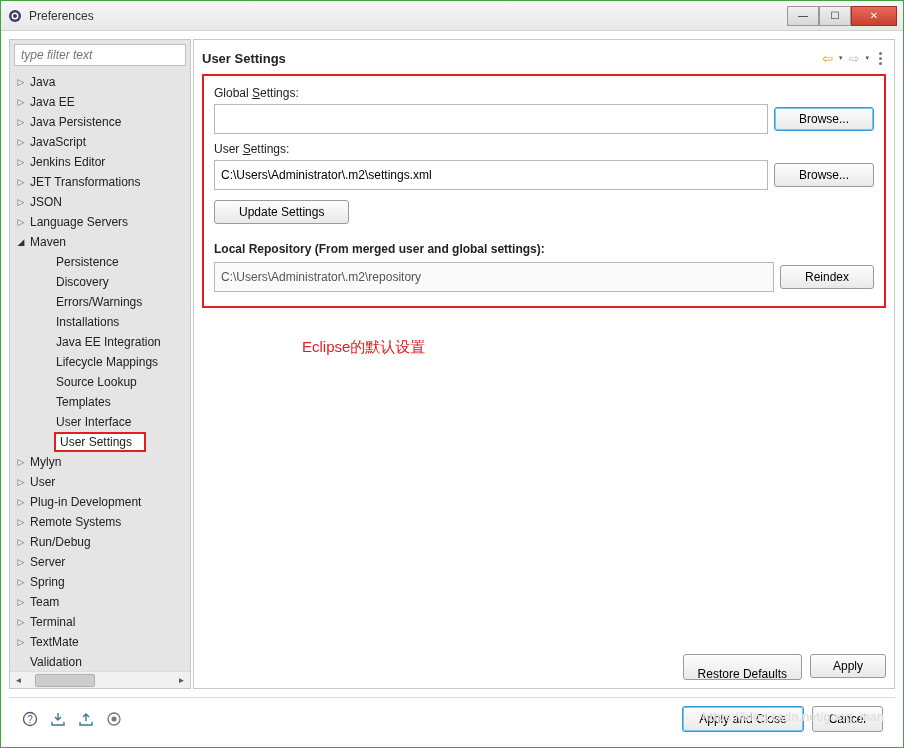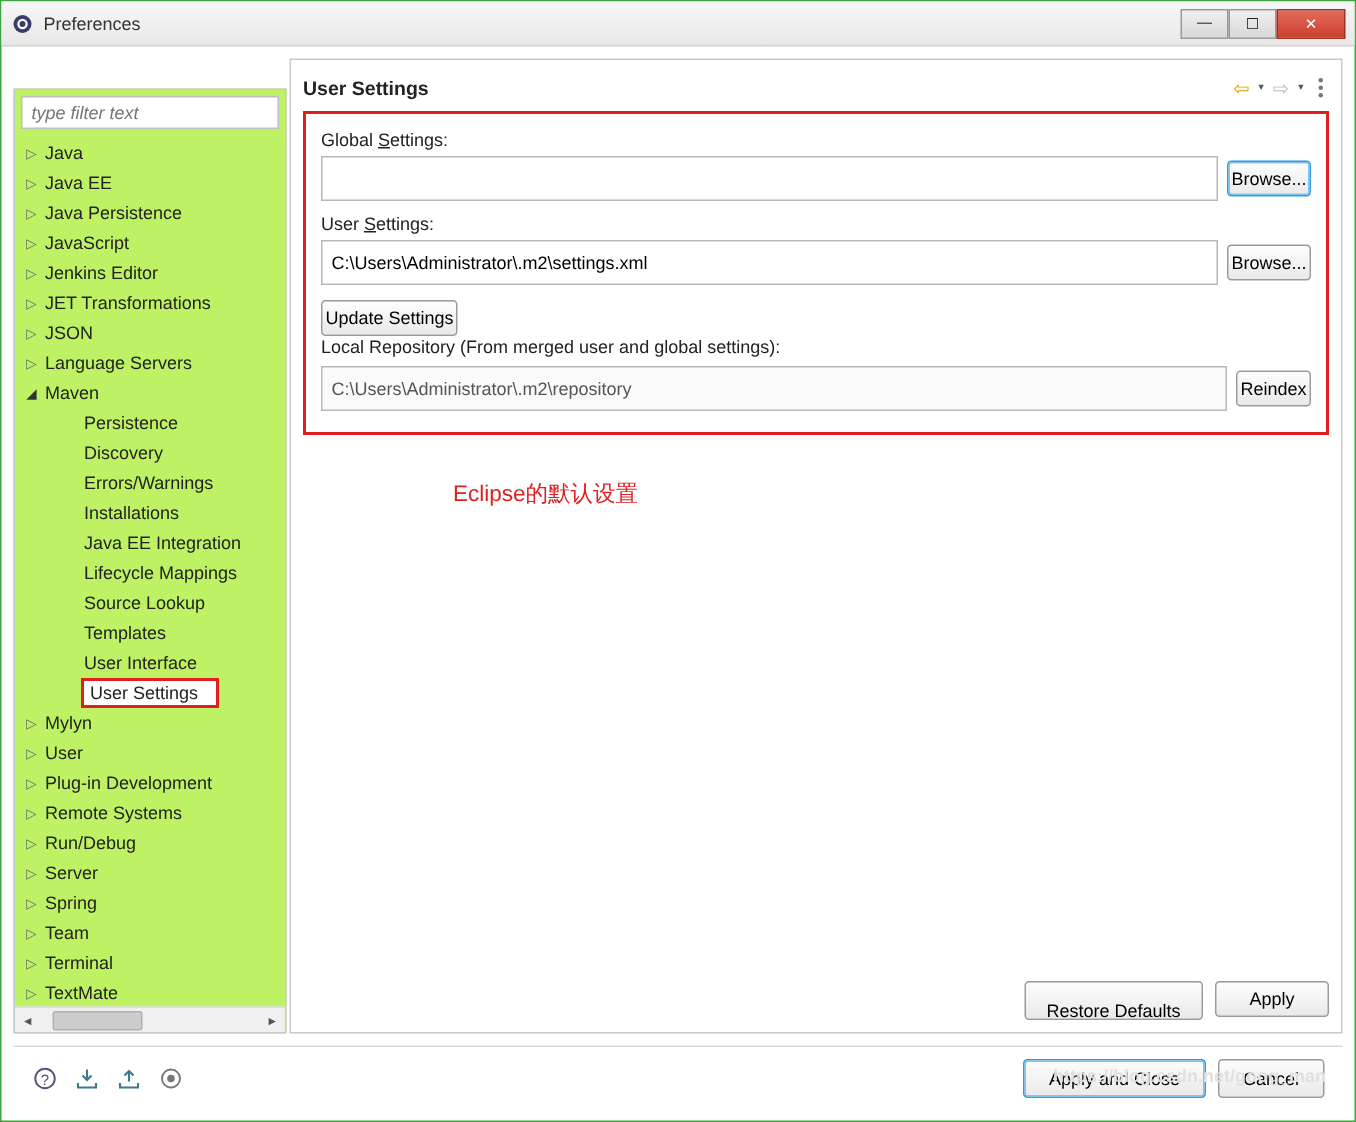--- a/index.html
+++ b/index.html
@@ -9,21 +9,21 @@
 
 .titlebar { height: 30px; background: linear-gradient(#f7f7f7, #e8e8e8); border-bottom: 1px solid #d0d0d0; display: flex; align-items: center; padding: 0 6px; }
 .titlebar-icon { width: 16px; height: 16px; margin-right: 6px; display: flex; align-items: center; justify-content: center; }
 .titlebar-title { flex: 1; font-size: 12px; color: #333; }
 .win-buttons { display: flex; gap: 0; }
 .win-btn { width: 32px; height: 20px; display: flex; align-items: center; justify-content: center; border: 1px solid #999; background: linear-gradient(#f0f0f0,#d8d8d8); font-size: 10px; }
 .win-btn.close { background: linear-gradient(#e76a5a,#c8412e); color: #fff; border-color: #a03020; width: 46px; }
 
 .body-area { flex: 1; display: flex; padding: 8px; gap: 2px; min-height: 0; }
 
-.left-pane { width: 182px; display: flex; flex-direction: column; border: 1px solid #c8c8c8; background: #bef264; margin-top: 20px; }
+.left-pane { width: 182px; display: flex; flex-direction: column; border: 1px solid #c8c8c8; background: #e5e5e5; }
 .filter-box { margin: 4px; }
 .filter-input { width: 100%; height: 22px; border: 1px solid #bfbfbf; padding: 2px 6px; font-size: 12px; font-style: italic; color: #888; }
 .tree { flex: 1; overflow-y: auto; overflow-x: hidden; padding: 2px 0; position: relative; }
 .tree-item { display: flex; align-items: center; height: 20px; padding-left: 4px; cursor: default; white-space: nowrap; }
 .tree-item.level0 { padding-left: 4px; }
 .tree-item.level1 { padding-left: 30px; }
 .tree-arrow { width: 14px; display: inline-flex; justify-content: center; color: #6a6a6a; font-size: 9px; }
 .tree-label { padding: 0 2px; }
 .tree-item.selected .tree-label { background: #fff; border: 2px solid #e02020; padding: 1px 12px 1px 4px; }
 .hscroll { height: 17px; border-top: 1px solid #ddd; display: flex; align-items: center; background: #f0f0f0; }
@@ -41,24 +41,24 @@
 .menu-dots { display: flex; flex-direction: column; gap: 2px; padding: 0 4px; }
 .menu-dots span { width: 3px; height: 3px; background: #777; border-radius: 50%; }
 
 .red-box { border: 2px solid #e02020; padding: 10px 10px 14px 10px; margin-top: 2px; }
 .field-row { margin-bottom: 8px; }
 .field-label { margin-bottom: 4px; display: block; }
 .underline { text-decoration: underline; }
 .input-row { display: flex; gap: 6px; align-items: center; }
 .text-input { flex: 1; height: 24px; border: 1px solid #b8b8b8; padding: 14px 6px; font-size: 12px; background: #fff; }
 .text-input.readonly { background: #fafafa; color: #555; }
-.btn { height: 24px; padding: 0 2px; border: 1px solid #9a9a9a; background: linear-gradient(#fdfdfd,#e9e9e9); border-radius: 3px; font-size: 12px; cursor: default; }
+.btn { height: 24px; padding: 0 24px; border: 1px solid #9a9a9a; background: linear-gradient(#fdfdfd,#e9e9e9); border-radius: 3px; font-size: 12px; cursor: default; }
 .btn.focused { border: 1px solid #3399dd; box-shadow: 0 0 0 1px #7fc4ee inset; }
 .update-btn { margin-top: 2px; }
-.local-repo-label { margin-bottom: 6px; }
+.local-repo-label { margin-top: 18px; margin-bottom: 6px; font-weight: bold; }
 
 .annotation { color: #e02020; font-size: 15px; margin: 30px 0 0 100px; }
 
 .spacer { flex: 1; }
 
 .bottom-right-row { display: flex; justify-content: flex-end; gap: 8px; padding: 6px 0 0 0; }
 
 .footer { height: 42px; border-top: 1px solid #d8d8d8; display: flex; align-items: center; padding: 0 12px; margin: 0 8px 8px 8px; }
 .footer-icons { display: flex; gap: 10px; align-items: center; }
 .footer-icon { width: 18px; height: 18px; display: flex; align-items: center; justify-content: center; color: #557; }

